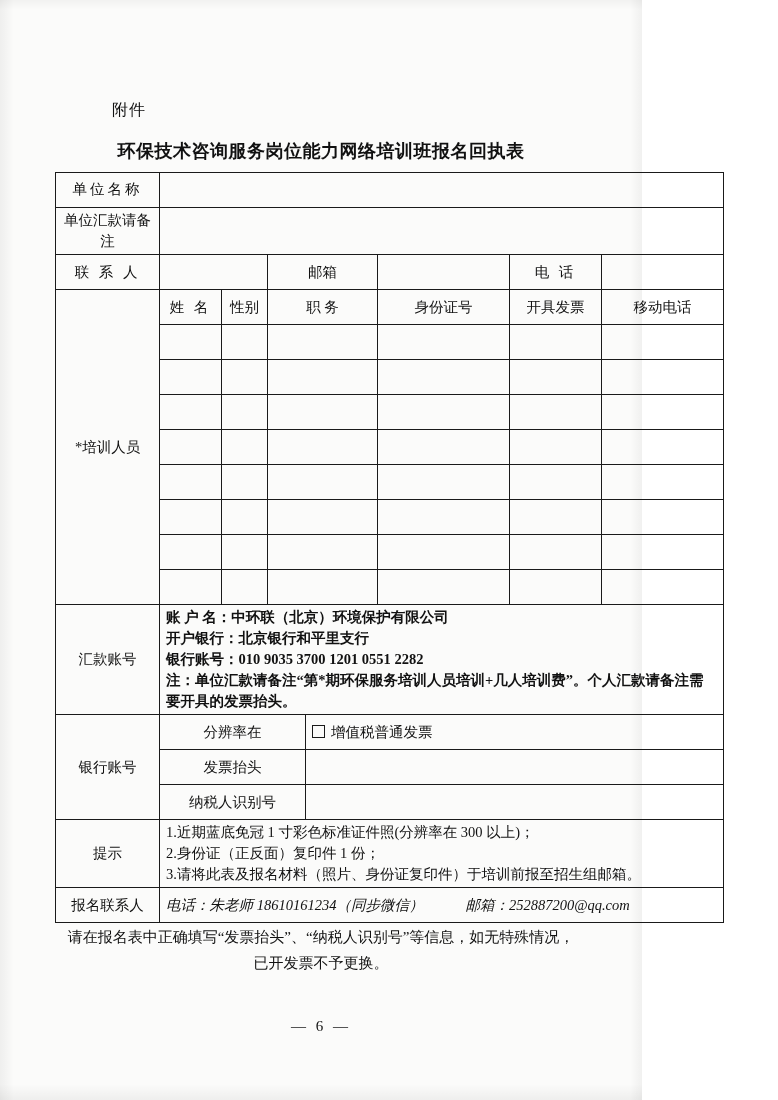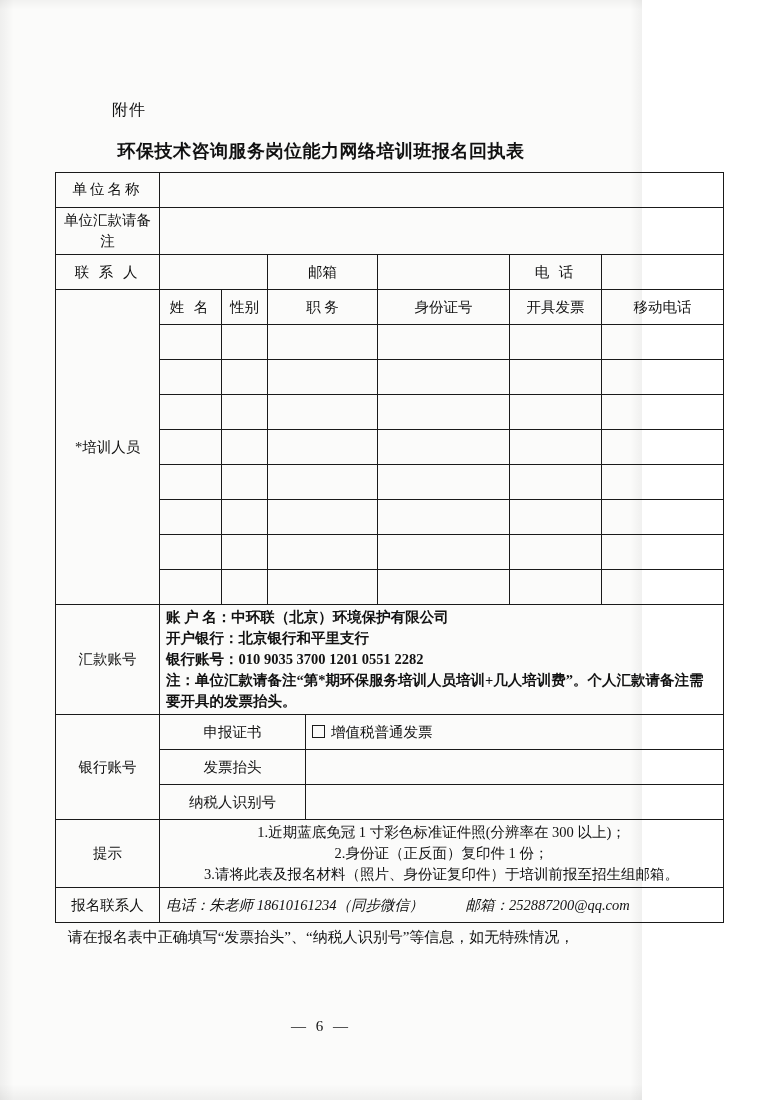--- a/index.html
+++ b/index.html
@@ -73,21 +73,20 @@
   .remit-cell {
     padding: 4px 8px 5px 8px;
     line-height: 1.55;
     font-weight: bold;
   }
   .remit-cell div { white-space: nowrap; }
   .remit-cell div.wrapline { white-space: normal; }
   .tip-cell {
     padding: 4px 8px 5px 10px;
     line-height: 1.6;
-    text-align: center;
   }
   .contact-cell {
     padding: 4px 8px;
     font-style: italic;
   }
   .contact-cell .seg { display: inline-block; }
   .gap-lg { display: inline-block; width: 42px; }
   .checkbox-line {
     text-align: left;
   }
@@ -238,21 +237,21 @@
       <td class="lft remit-cell" colspan="7">
         <div>账 户 名：中环联（北京）环境保护有限公司</div>
         <div>开户银行：北京银行和平里支行</div>
         <div>银行账号：010 9035 3700 1201 0551 2282</div>
         <div class="wrapline">注：单位汇款请备注“第*期环保服务培训人员培训+几人培训费”。个人汇款请备注需要开具的发票抬头。</div>
       </td>
     </tr>
 
     <tr>
       <td class="ctr" rowspan="3">银行账号</td>
-      <td class="ctr h30" colspan="3">申报证书</td>
+      <td class="ctr h30" colspan="3">分辨率在</td>
       <td class="checkbox-line h30" colspan="4">
         <span class="cbox"></span><span>增值税普通发票</span>
       </td>
     </tr>
     <tr>
       <td class="ctr h30" colspan="3">发票抬头</td>
       <td class="lft h30" colspan="4"></td>
     </tr>
     <tr>
       <td class="ctr h30" colspan="3">纳税人识别号</td>
@@ -272,17 +271,18 @@
       <td class="ctr h30">报名联系人</td>
       <td class="lft contact-cell h30" colspan="7">
         <span class="seg">电话：</span><span class="seg">朱老师 18610161234（同步微信）</span><span class="gap-lg"></span><span class="seg">邮箱：</span><span class="seg">252887200@qq.com</span>
       </td>
     </tr>
   </tbody>
     </table>
 
   <div class="footnote">
     <span class="l2">请在报名表中正确填写“发票抬头”、“纳税人识别号”等信息，如无特殊情况，</span>
+    <span class="l2">已开发票不予更换。</span>
   </div>
 
   <div class="pagenum">— 6 —</div>
 
 </div>
 
 </body></html>

